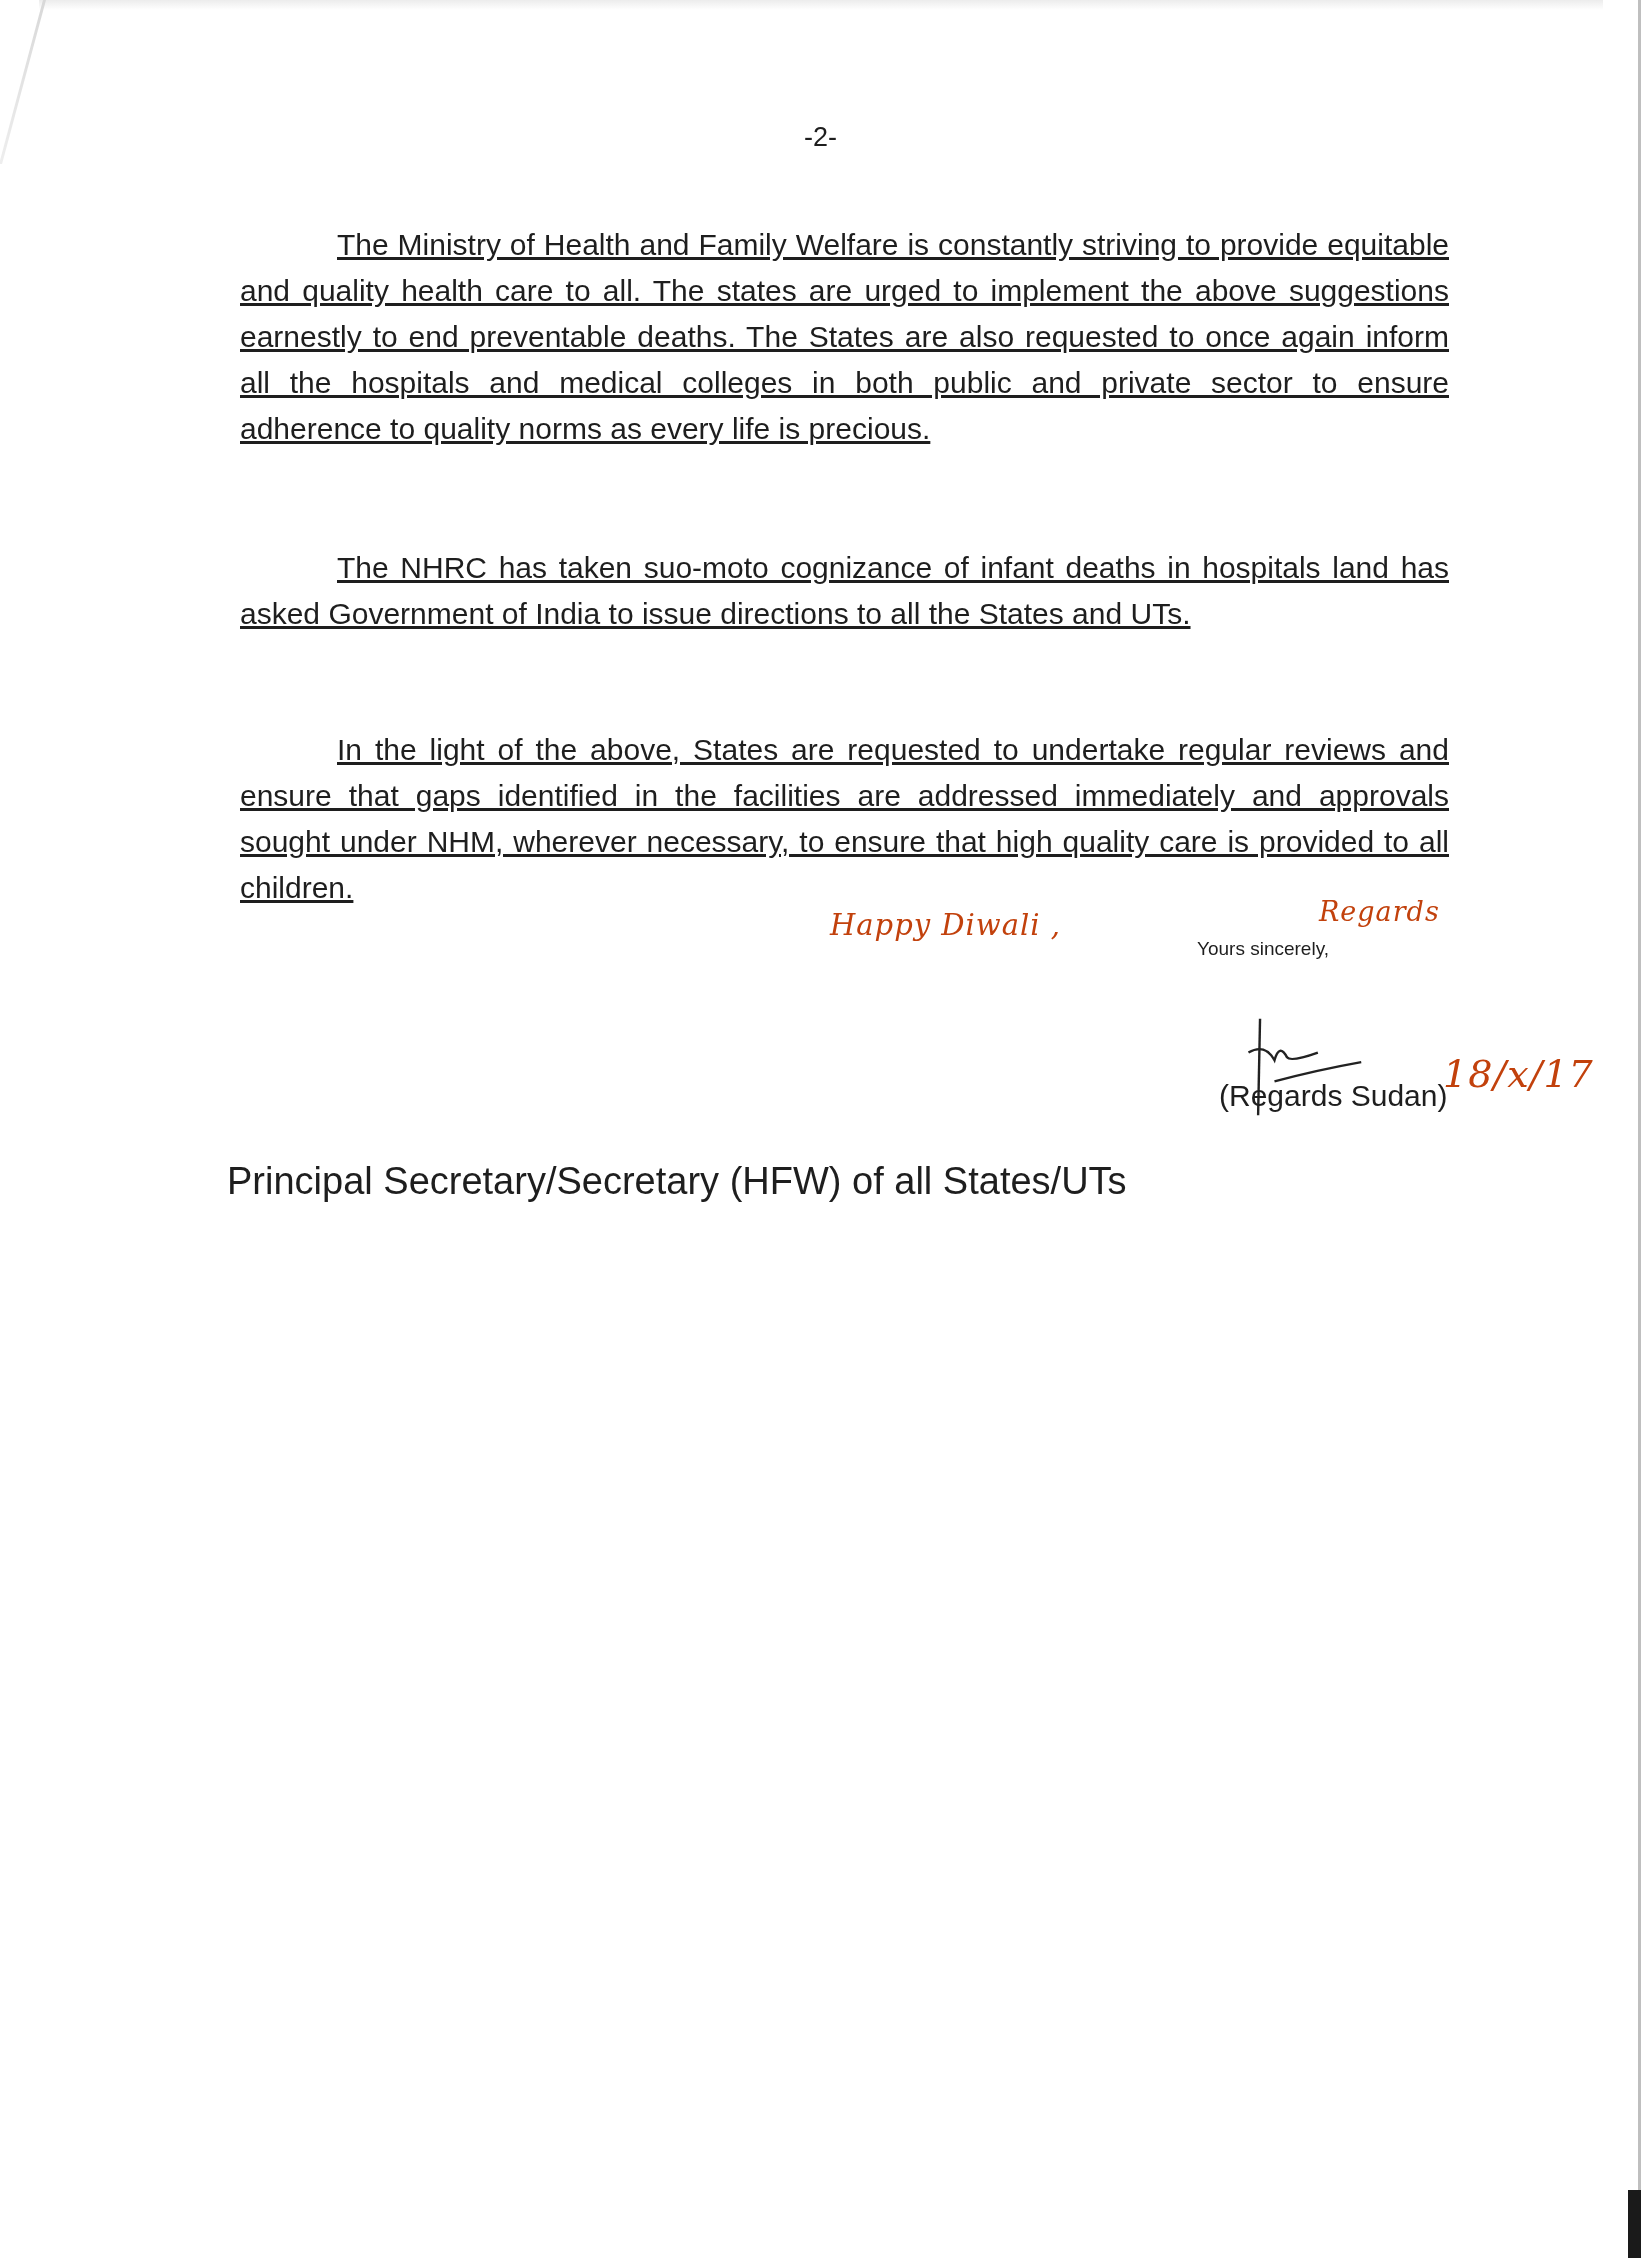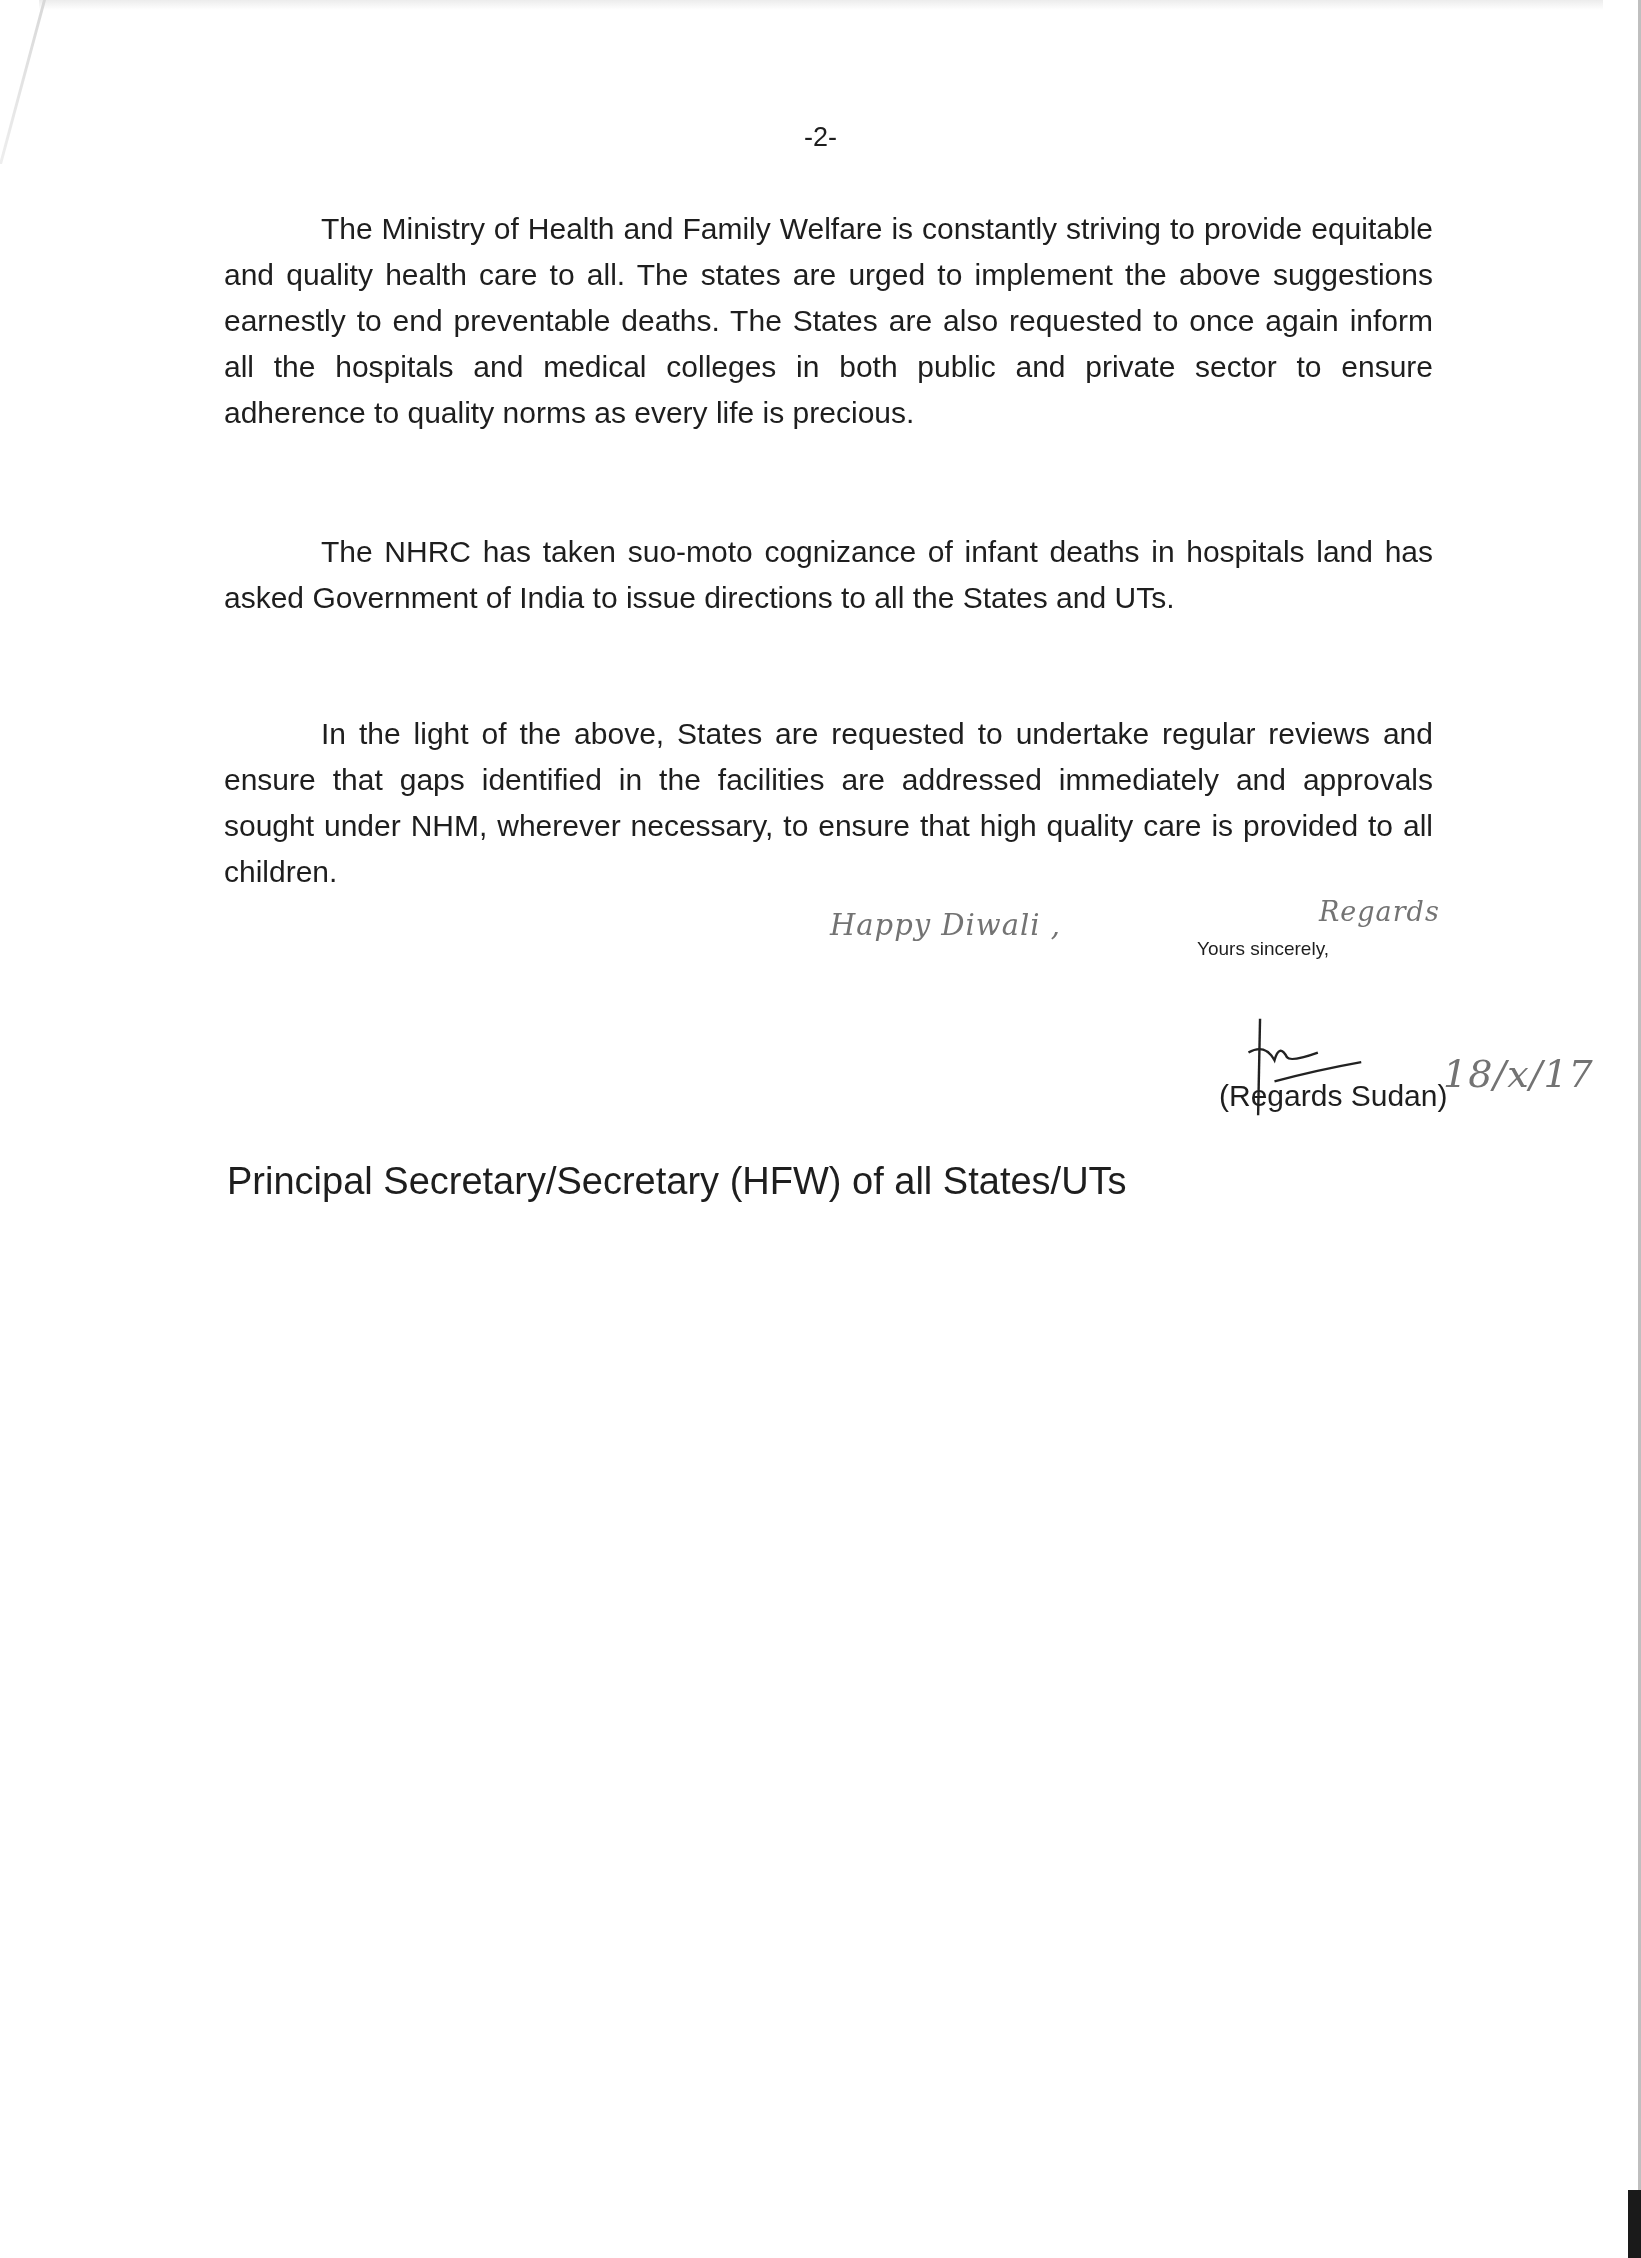--- a/index.html
+++ b/index.html
@@ -26,37 +26,37 @@
     position: absolute; right: 0; bottom: 0; width: 13.5px; height: 68px;
     background: #1a1a1a;
   }
   .page-number {
     position: absolute; left: 0; width: 1641px; top: 122px;
     text-align: center; font-size: 27px;
   }
   .para {
     position: absolute; left: 224px; width: 1209px;
     font-size: 30px; line-height: 46px; text-align: justify;
-    text-indent: 97px; margin: 0;
+    text-indent: 97px; margin: 16px; text-decoration: underline;
   }
   #p1 { top: 206px; }
   #p2 { top: 529px; }
   #p3 { top: 711px; }
   .closing {
     position: absolute; left: 1197px; top: 938px; font-size: 19px;
   }
   .signer-name {
     position: absolute; left: 1219px; top: 1079px; font-size: 30px;
   }
   .addressee {
     position: absolute; left: 227px; top: 1160px; font-size: 38px;
   }
   .handwriting {
     position: absolute; font-family: "DejaVu Serif", serif; font-style: italic;
-    color: #737373; font-size: 29px; letter-spacing: 1px;
+    color: #c2410c; font-size: 29px; letter-spacing: 1px;
   }
   #hw-greeting { left: 830px; top: 908px; }
   #hw-regards { left: 1299px; top: 896px; font-size: 27px; margin-left: 20px; }
   #hw-date { left: 1443px; top: 1052px; font-size: 38px; }
   .signature-svg { position: absolute; left: 1231px; top: 1014px; }
 </style>
 </head>
 <body>
 
 <div class="top-scan-band"></div>

